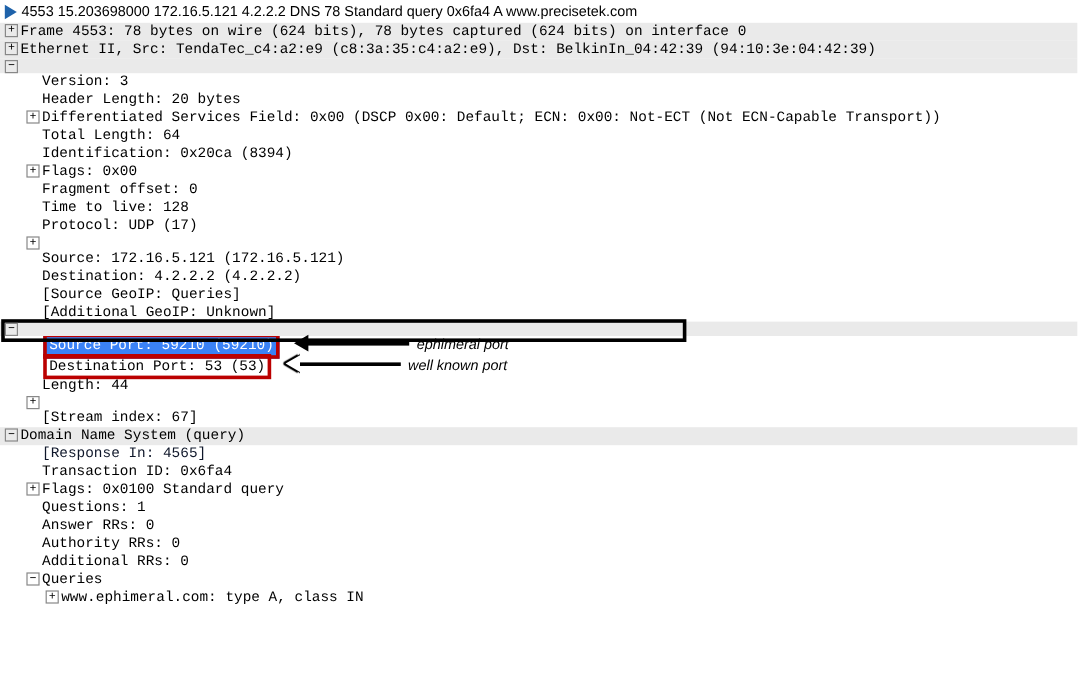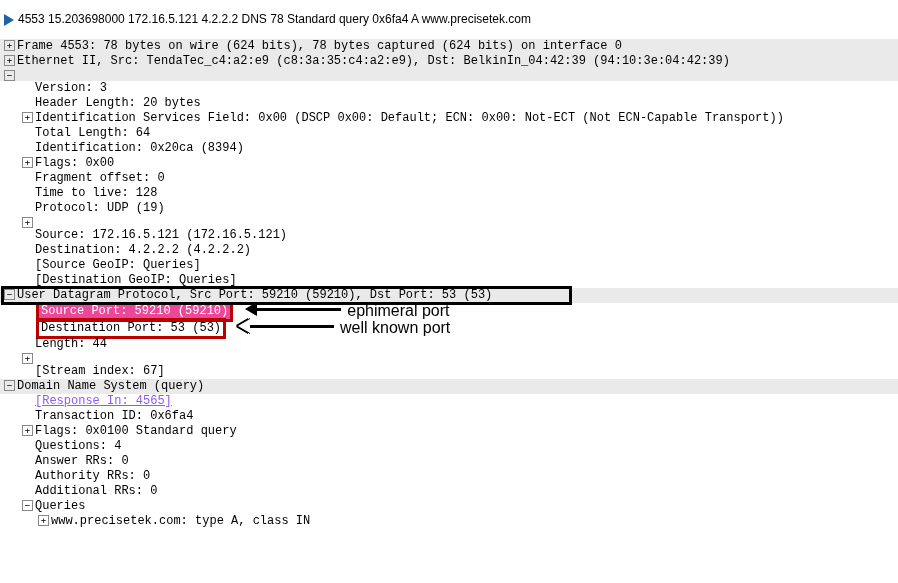--- a/index.html
+++ b/index.html
@@ -6,21 +6,21 @@
     body {
       font-family: "Courier New", monospace;
       font-size: 12px;
       background: #fff;
       width: 898px;
       line-height: 15px;
     }
     .titlebar {
       display: flex;
       align-items: center;
-      padding: 12px 4px;
+      padding: 2px 4px;
       background: #fff;
       gap: 4px;
     }
     .fin {
       display: inline-block;
       width: 0; height: 0;
       border-left: 10px solid #1e62aa;
       border-top: 6px solid transparent;
       border-bottom: 6px solid transparent;
     }
@@ -44,22 +44,22 @@
     }
     .noggle {
       display: inline-block;
       width: 13px;
       flex-shrink: 0;
     }
     .ind0 { padding-left: 4px; }
     .ind1 { padding-left: 22px; }
     .ind2 { padding-left: 38px; }
     .bg-gray { background: #eaeaea; }
-    .bg-sel { background: #ec4899; color: #fff; font-family: Liberation Mono, monospace; }
-    .link { color: #8b5cf6; text-decoration: underline; }
+    .bg-sel { background: #3b82f6; color: #fff; font-family: Liberation Mono, monospace; }
+    .link { color: #0f172a; }
     .udp-header-row {
       position: relative;
       background: #eaeaea;
     }
     .udp-header-box {
       position: absolute;
       left: 1px;
       top: -2px;
       width: 571px;
       height: 19px;
@@ -95,22 +95,23 @@
       border-right: 12px solid #000;
       border-top: 7px solid transparent;
       border-bottom: 7px solid transparent;
     }
     .arrow-body.white-tip::before {
       border-right-color: #fff;
       filter: drop-shadow(-1.5px 0 0 #000) drop-shadow(0 -1px 0 #000) drop-shadow(0 1px 0 #000);
     }
     .ann-label {
       font-family: Arial, sans-serif;
-      font-size: 16px;
+      font-size: 12px;
       margin-left: 6px;
+      font-style: italic;
     }
     .titlebar-text {
       font-family: Arial, sans-serif;
       font-size: 12px;
     }
   </style>
 </head>
 <body>
 
 <div class="titlebar">
@@ -126,36 +127,35 @@
 <div class="row ind0 bg-gray">
   <span class="toggle">+</span>
   <span>Ethernet II, Src: TendaTec_c4:a2:e9 (c8:3a:35:c4:a2:e9), Dst: BelkinIn_04:42:39 (94:10:3e:04:42:39)</span>
 </div>
 
 <div class="row ind0 bg-gray">
   <span class="toggle">−</span>
 </div>
 <div class="row ind1"><span class="noggle"></span><span>Version: 3</span></div>
 <div class="row ind1"><span class="noggle"></span><span>Header Length: 20 bytes</span></div>
-<div class="row ind1"><span class="toggle">+</span><span>Identification Services Field: 0x00 (DSCP 0x00: Default; ECN: 0x00: Not-ECT (Not ECN-Capable Transport))</span></div>
+<div class="row ind1"><span class="toggle">+</span><span>Differentiated Services Field: 0x00 (DSCP 0x00: Default; ECN: 0x00: Not-ECT (Not ECN-Capable Transport))</span></div>
 <div class="row ind1"><span class="noggle"></span><span>Total Length: 64</span></div>
 <div class="row ind1"><span class="noggle"></span><span>Identification: 0x20ca (8394)</span></div>
 <div class="row ind1"><span class="toggle">+</span><span>Flags: 0x00</span></div>
 <div class="row ind1"><span class="noggle"></span><span>Fragment offset: 0</span></div>
 <div class="row ind1"><span class="noggle"></span><span>Time to live: 128</span></div>
-<div class="row ind1"><span class="noggle"></span><span>Protocol: UDP (19)</span></div>
+<div class="row ind1"><span class="noggle"></span><span>Protocol: UDP (17)</span></div>
 <div class="row ind1"><span class="toggle">+</span></div>
 <div class="row ind1"><span class="noggle"></span><span>Source: 172.16.5.121 (172.16.5.121)</span></div>
 <div class="row ind1"><span class="noggle"></span><span>Destination: 4.2.2.2 (4.2.2.2)</span></div>
 <div class="row ind1"><span class="noggle"></span><span>[Source GeoIP: Queries]</span></div>
-<div class="row ind1"><span class="noggle"></span><span>[Destination GeoIP: Queries]</span></div>
+<div class="row ind1"><span class="noggle"></span><span>[Additional GeoIP: Unknown]</span></div>
 
 <div class="row ind0 udp-header-row">
   <span class="toggle" style="position:relative;z-index:2">−</span>
-  <span>User Datagram Protocol, Src Port: 59210 (59210), Dst Port: 53 (53)</span>
   <div class="udp-header-box"></div>
 </div>
 
 <div class="row">
   <span style="width:36px;flex-shrink:0"></span>
   <span class="redbox bg-sel">Source Port: 59210 (59210)</span>
   <span style="width:18px"></span>
   <span class="arrow"><span class="arrow-body"></span></span>
   <span class="ann-label">ephimeral port</span>
 </div>
@@ -172,18 +172,18 @@
 <div class="row ind1"><span class="toggle">+</span></div>
 <div class="row ind1"><span class="noggle"></span><span>[Stream index: 67]</span></div>
 
 <div class="row ind0 bg-gray">
   <span class="toggle">−</span>
   <span>Domain Name System (query)</span>
 </div>
 <div class="row ind1"><span class="noggle"></span><span class="link">[Response In: 4565]</span></div>
 <div class="row ind1"><span class="noggle"></span><span>Transaction ID: 0x6fa4</span></div>
 <div class="row ind1"><span class="toggle">+</span><span>Flags: 0x0100 Standard query</span></div>
-<div class="row ind1"><span class="noggle"></span><span>Questions: 4</span></div>
+<div class="row ind1"><span class="noggle"></span><span>Questions: 1</span></div>
 <div class="row ind1"><span class="noggle"></span><span>Answer RRs: 0</span></div>
 <div class="row ind1"><span class="noggle"></span><span>Authority RRs: 0</span></div>
 <div class="row ind1"><span class="noggle"></span><span>Additional RRs: 0</span></div>
 <div class="row ind1"><span class="toggle">−</span><span>Queries</span></div>
-<div class="row ind2"><span class="toggle">+</span><span>www.precisetek.com: type A, class IN</span></div>
+<div class="row ind2"><span class="toggle">+</span><span>www.ephimeral.com: type A, class IN</span></div>
 
 </body></html>

